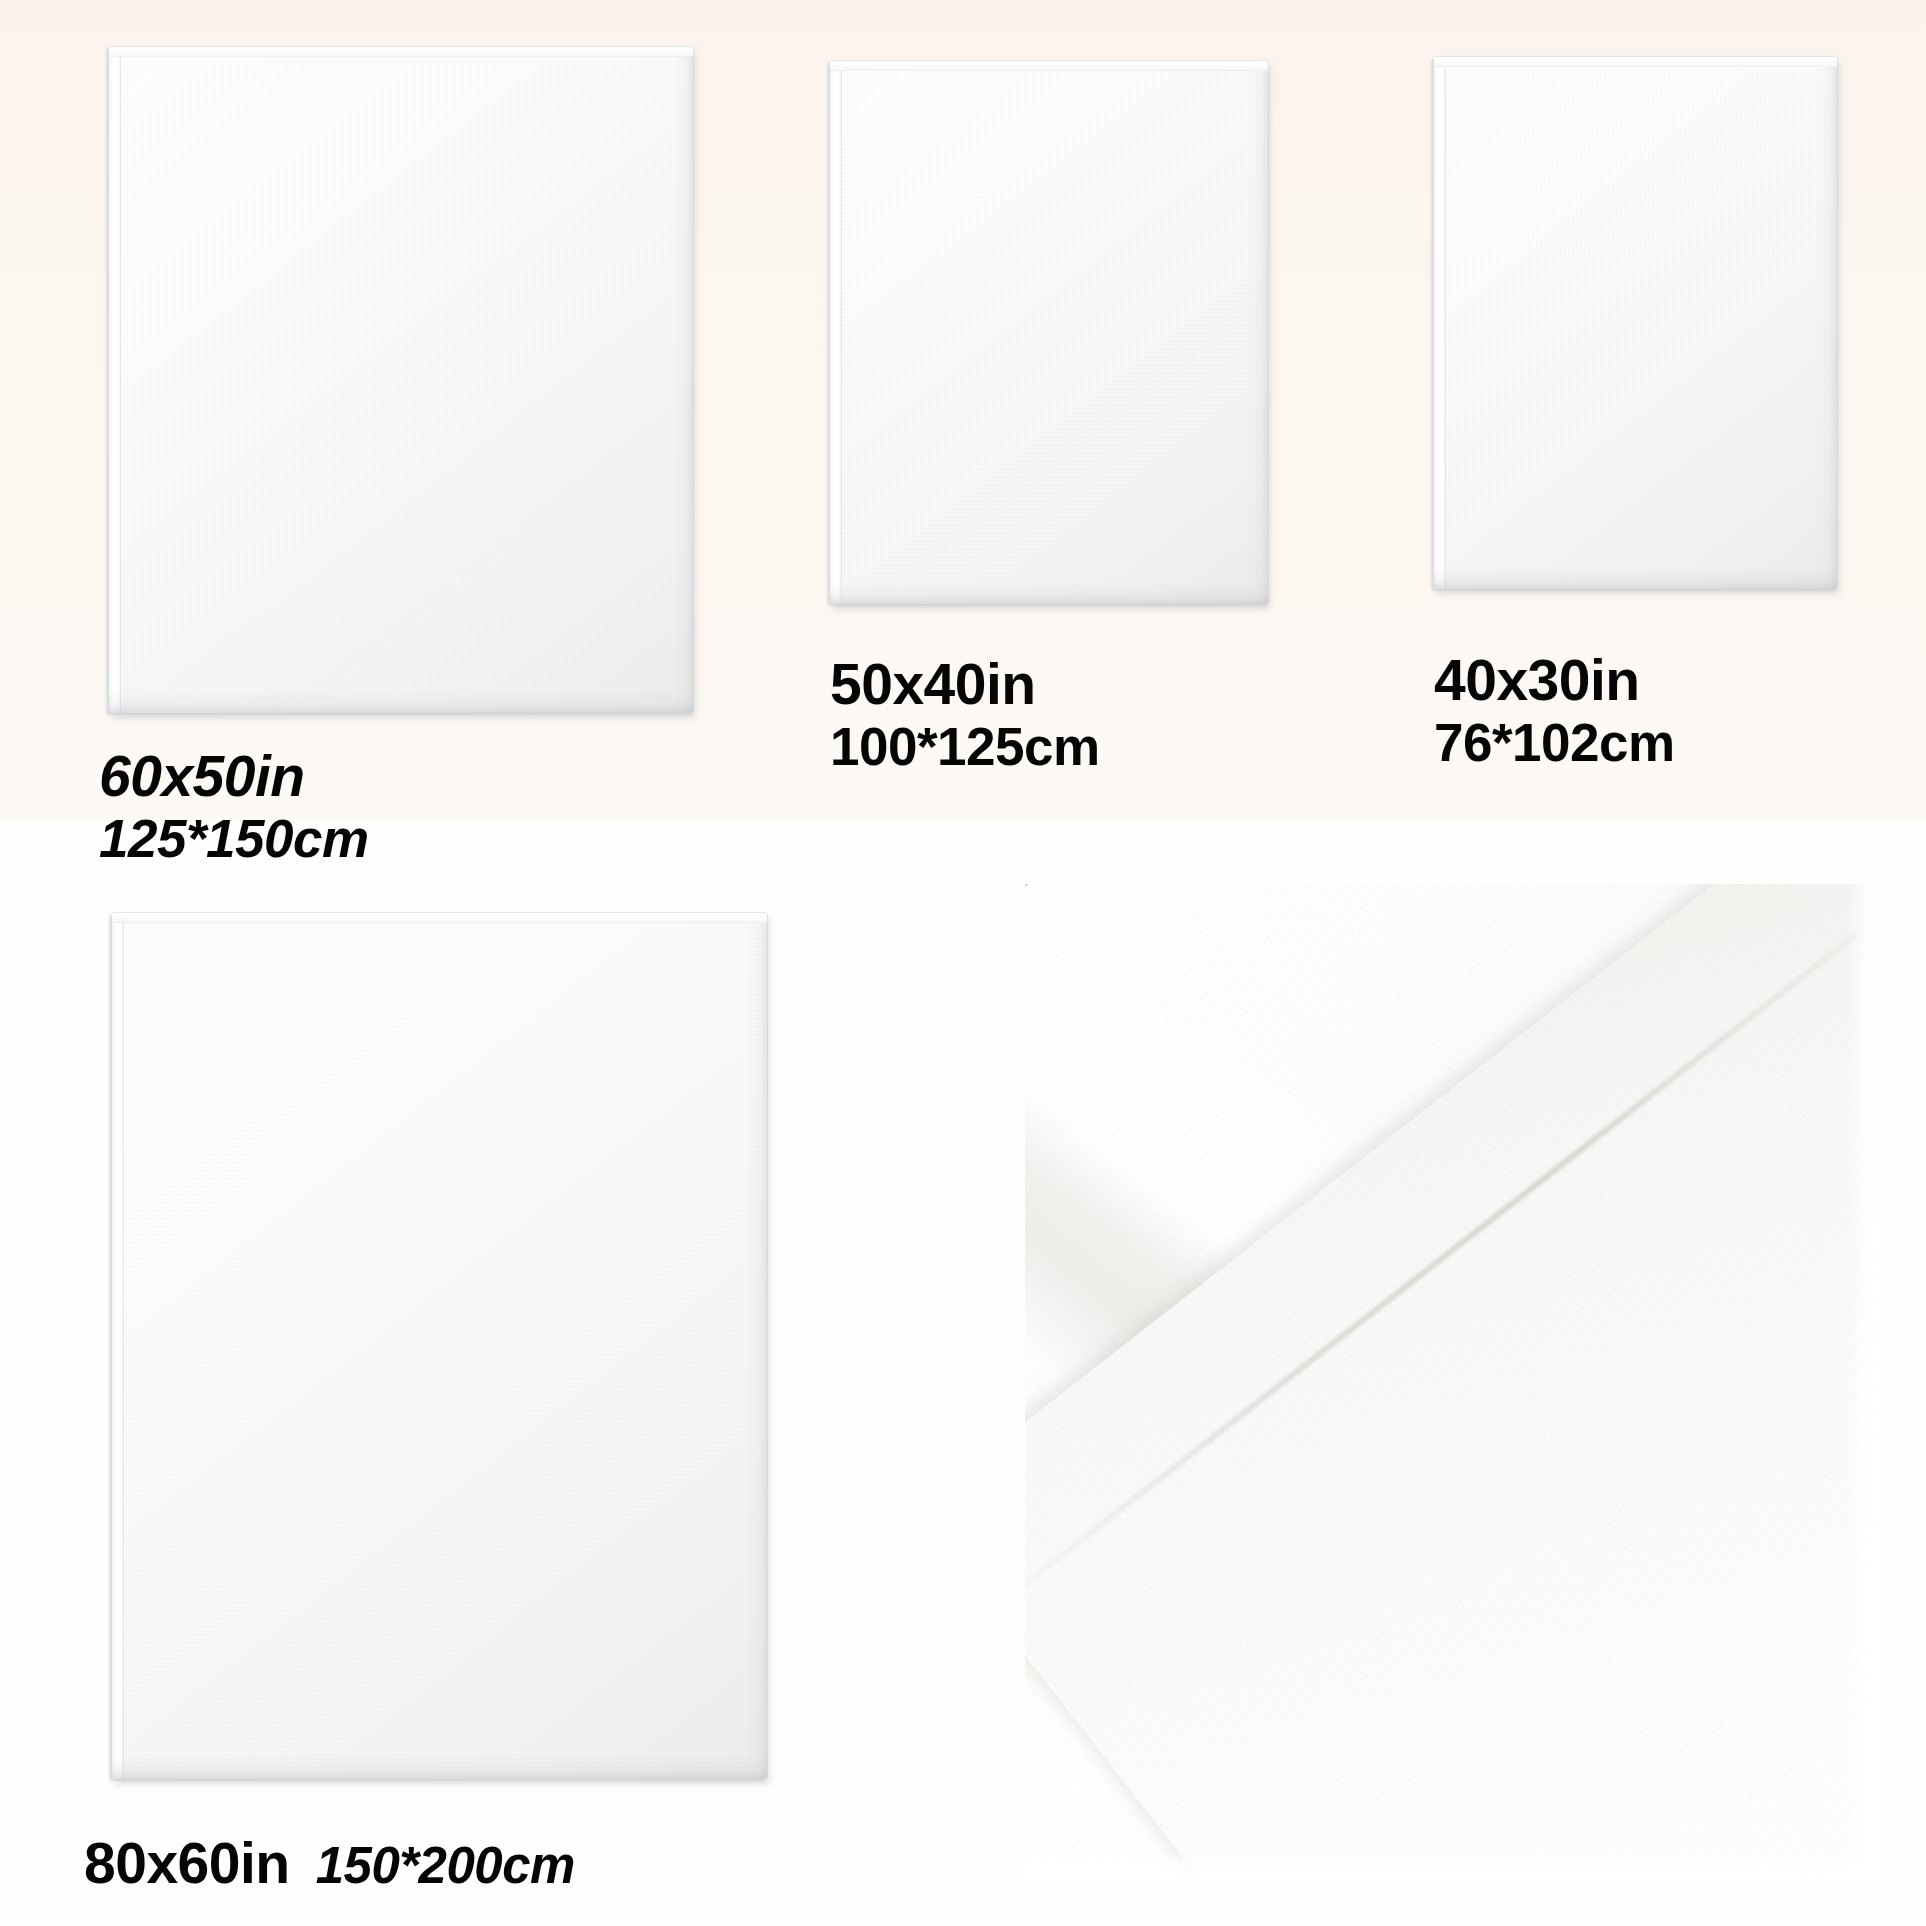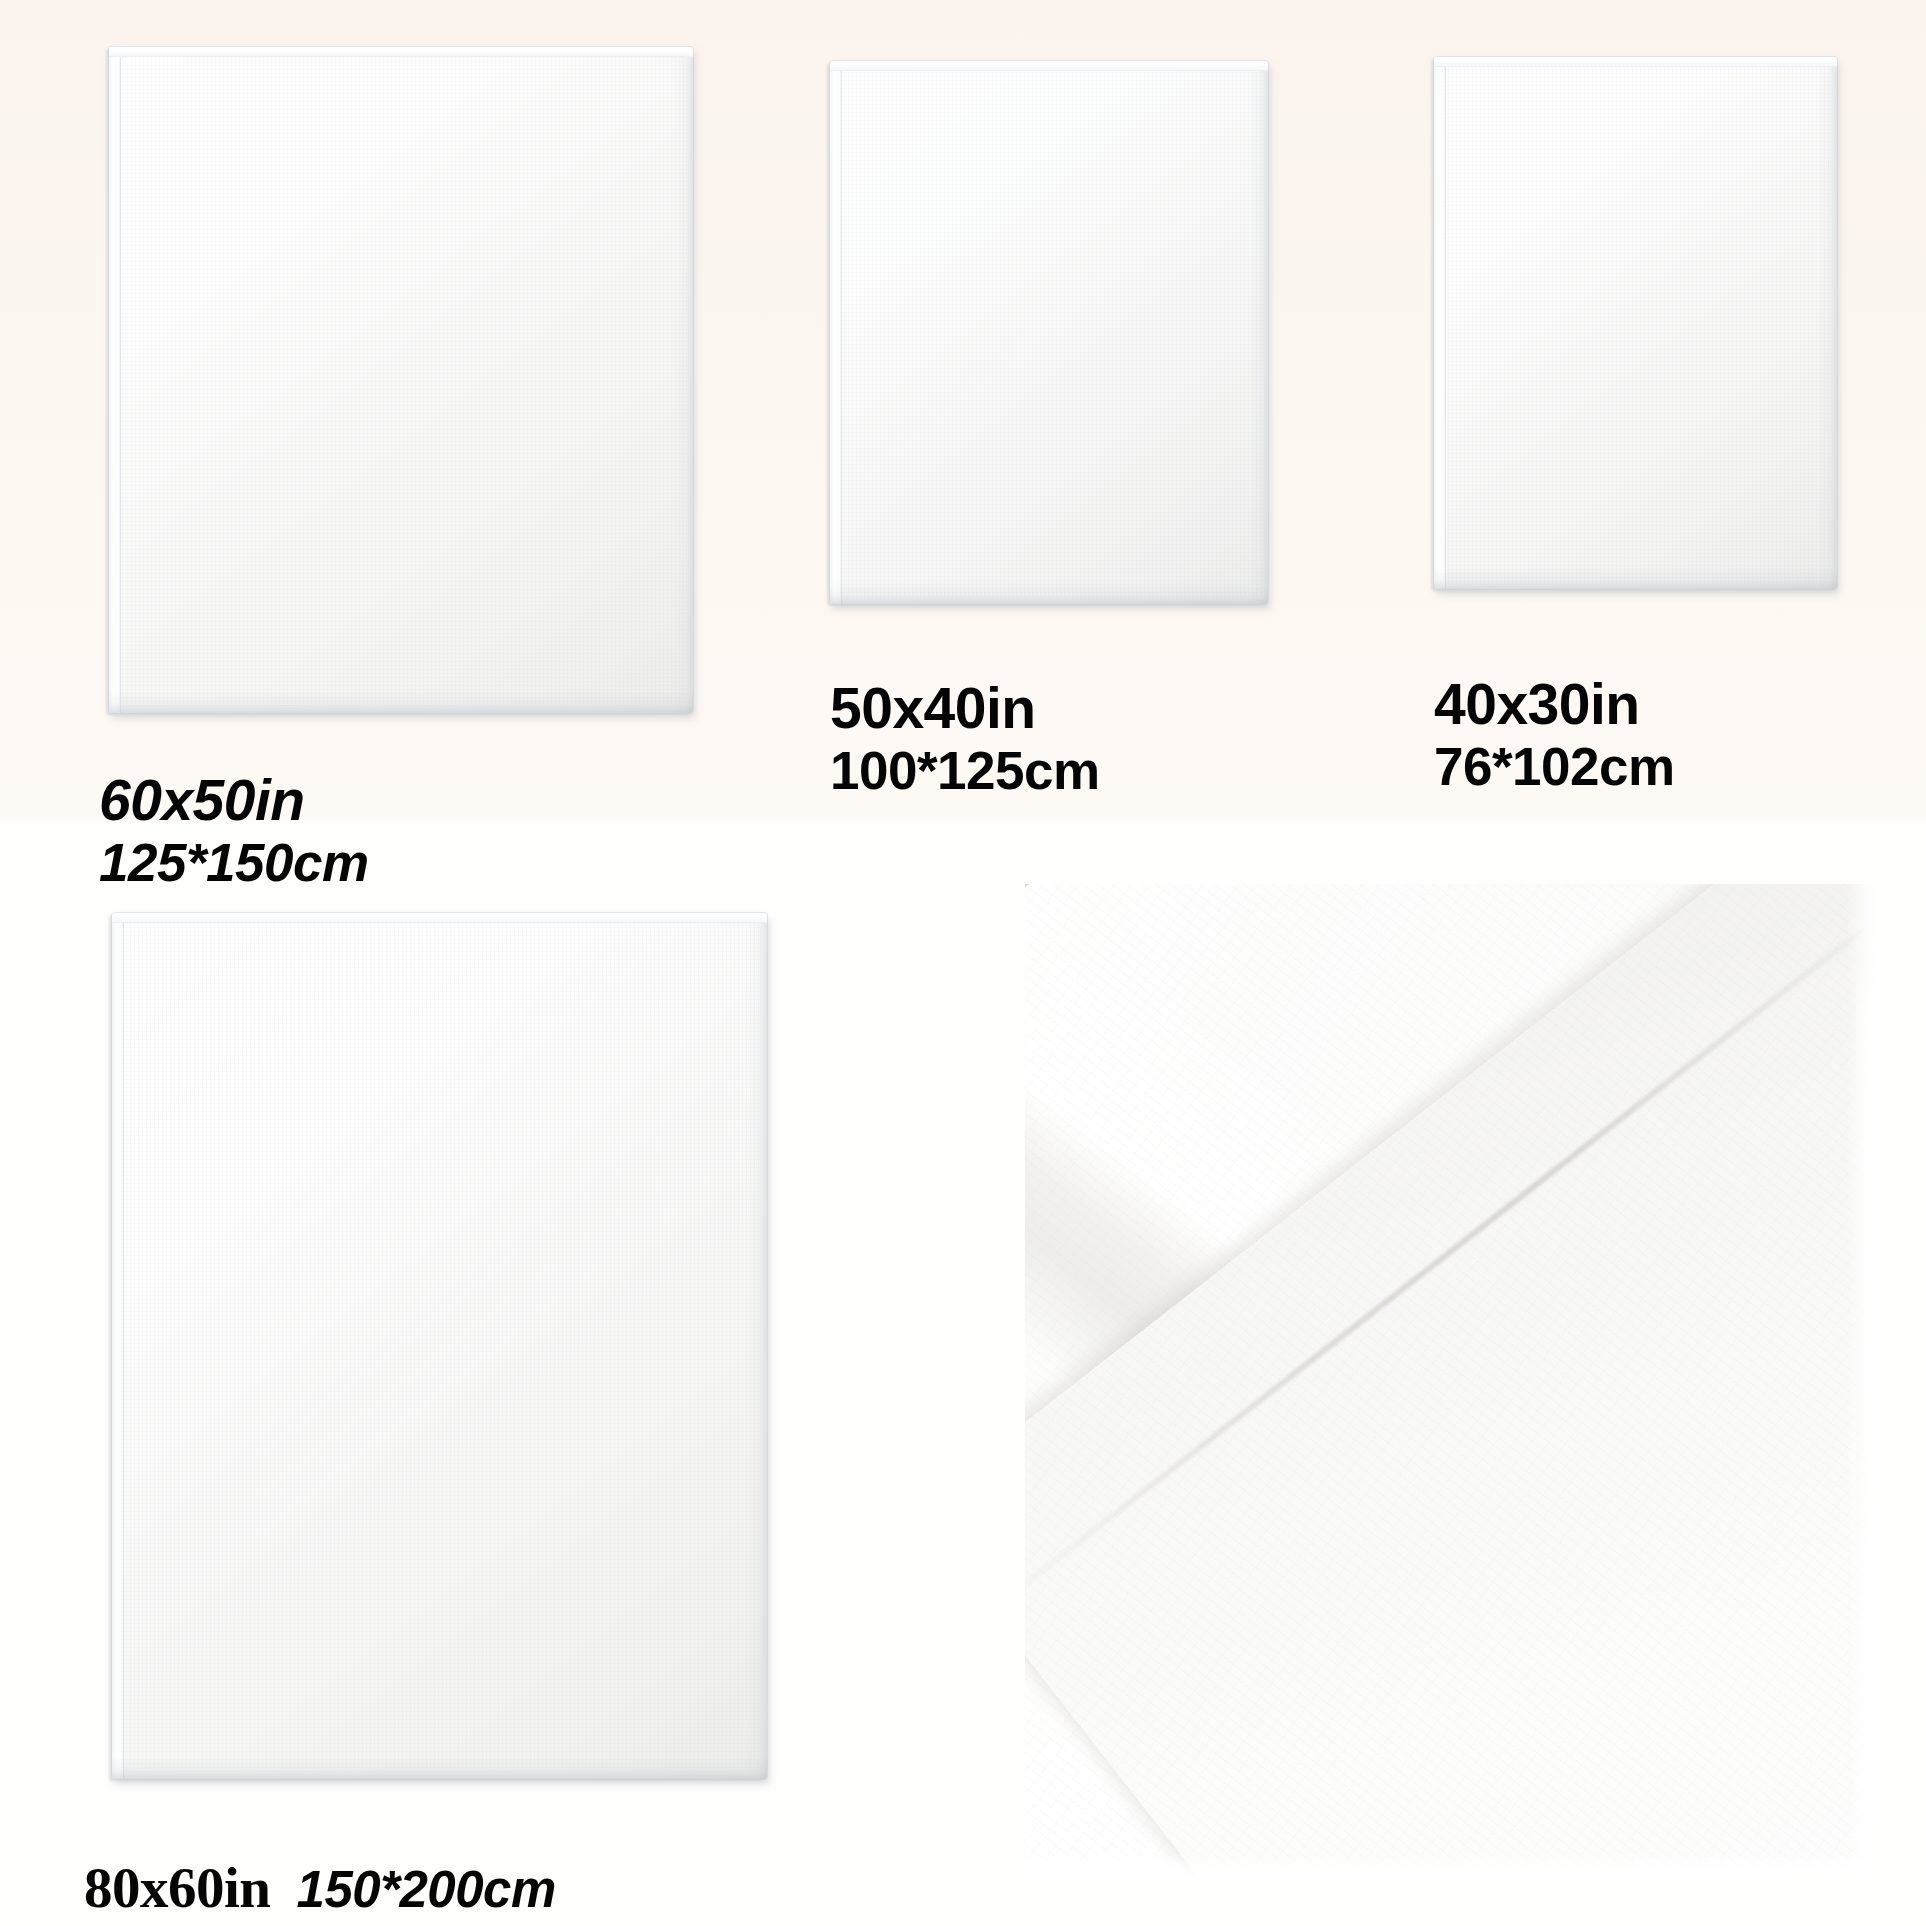--- a/index.html
+++ b/index.html
@@ -98,33 +98,32 @@
     color: #050505;
     font-weight: bold;
     letter-spacing: -0.5px;
     line-height: 1.12;
     white-space: nowrap;
   }
   .size-label .line-in {
     display: block;
     font-size: 57px;
     font-weight: bold;
-    margin-top: 24px;
   }
   .size-label .line-cm {
     display: block;
     font-size: 53px;
     font-weight: bold;
   }
   .size-label.inline-pair {
     display: flex;
     align-items: baseline;
     gap: 26px;
   }
-  .size-label.inline-pair .line-in { font-size: 57px; font-family: Liberation Serif, serif; }
+  .size-label.inline-pair .line-in { font-size: 57px; }
   .size-label.inline-pair .line-cm { font-size: 51px; font-style: italic; }
 
   
   .fabric-photo {
     position: absolute;
     overflow: hidden;
     background: #fdfdfc;
   }
   .fp-bg-cream {
     position: absolute;

